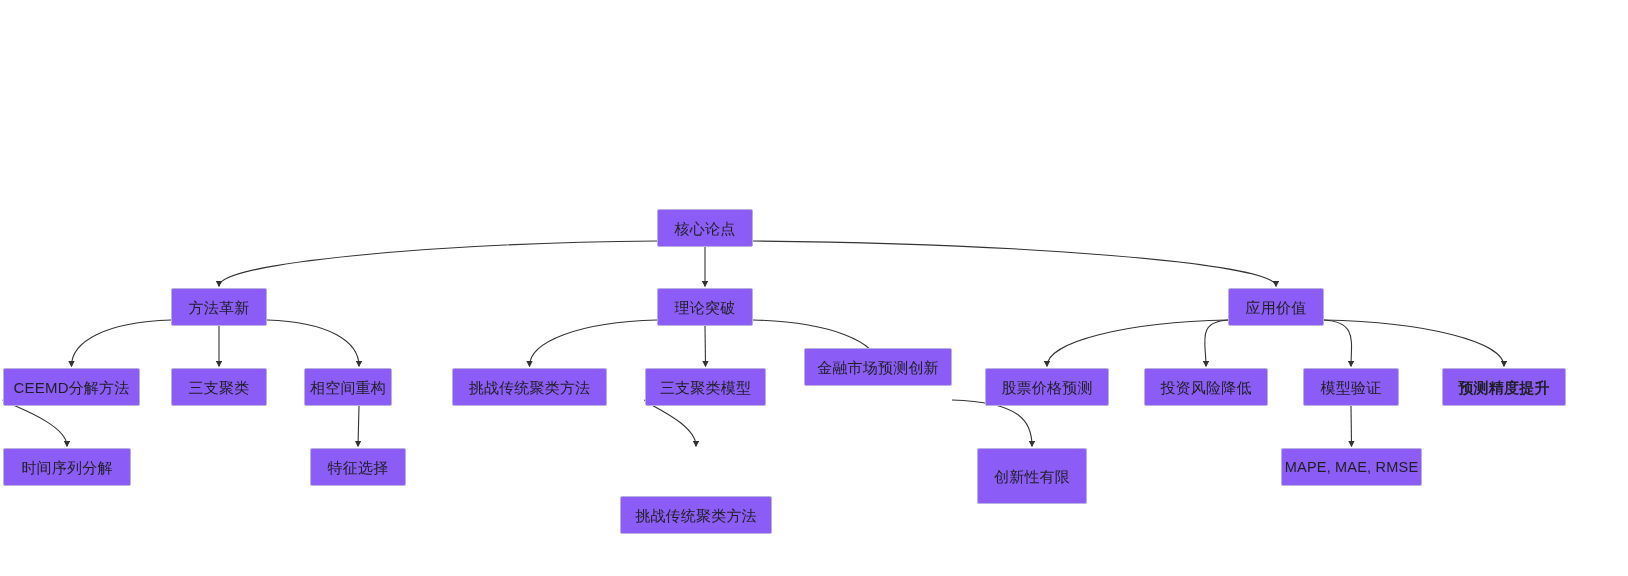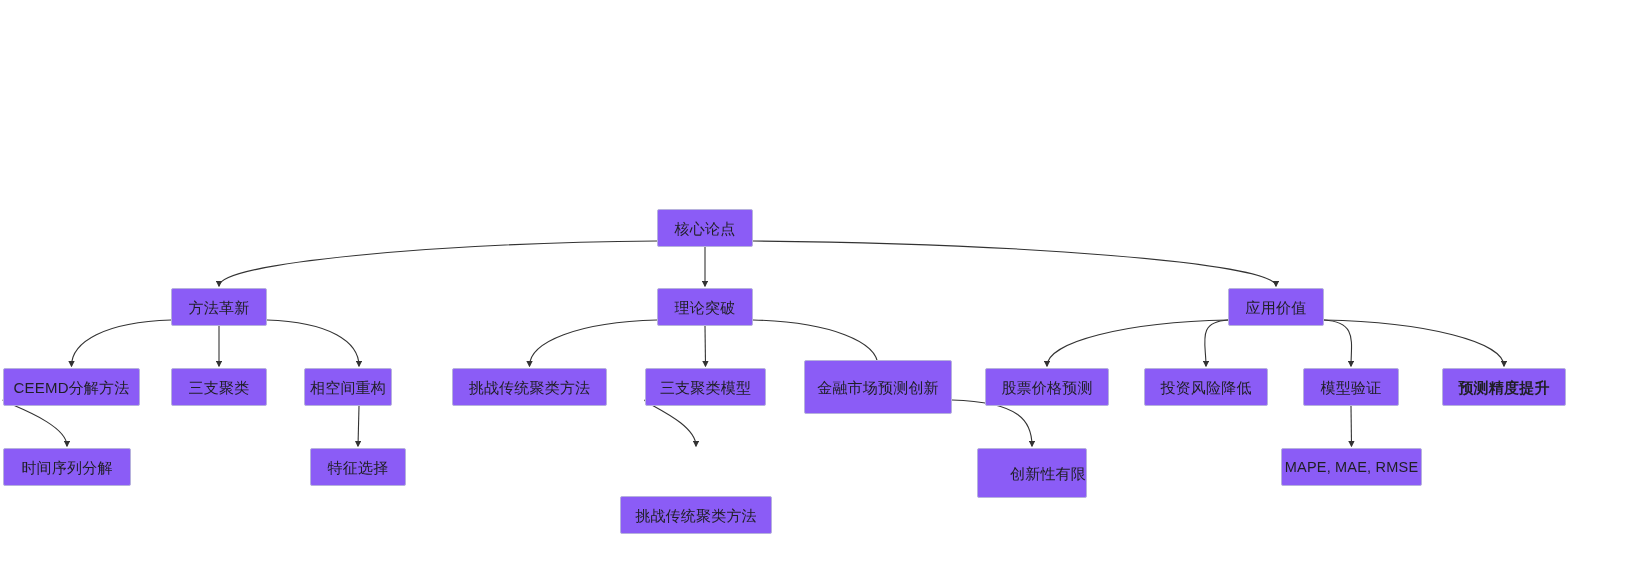--- a/index.html
+++ b/index.html
@@ -80,21 +80,21 @@
       </div>
       <div class="node" style="left: 304px; top: 368px; width: 88px; height: 38px;">
         <span class="node-label">相空间重构</span>
       </div>
       <div class="node" style="left: 452px; top: 368px; width: 155px; height: 38px;">
         <span class="node-label">挑战传统聚类方法</span>
       </div>
       <div class="node" style="left: 645px; top: 368px; width: 121px; height: 38px;">
         <span class="node-label">三支聚类模型</span>
       </div>
-      <div class="node" style="left: 804px; top: 360px; width: 148px; height: 54px;">
+      <div class="node" style="left: 804px; top: 348px; width: 148px; height: 38px;">
         <span class="node-label">金融市场预测创新</span>
       </div>
       <div class="node" style="left: 985px; top: 368px; width: 124px; height: 38px;">
         <span class="node-label">股票价格预测</span>
       </div>
       <div class="node" style="left: 1144px; top: 368px; width: 124px; height: 38px;">
         <span class="node-label">投资风险降低</span>
       </div>
       <div class="node" style="left: 1303px; top: 368px; width: 96px; height: 38px;">
         <span class="node-label">模型验证</span>
@@ -104,20 +104,20 @@
       </div>
       <div class="node" style="left: 3px; top: 448px; width: 128px; height: 38px; align-items: center;">
         <span class="node-label">时间序列分解</span>
       </div>
       <div class="node" style="left: 310px; top: 448px; width: 96px; height: 38px;">
         <span class="node-label">特征选择</span>
       </div>
       <div class="node" style="left: 620px; top: 448px; width: 152px; height: 38px; margin-top: 48px;">
         <span class="node-label">挑战传统聚类方法</span>
       </div>
-      <div class="node" style="left: 977px; top: 448px; width: 110px; height: 50px; justify-content: flex-end;">
+      <div class="node" style="left: 977px; top: 448px; width: 110px; height: 56px;">
         <span class="node-label">创新性有限</span>
       </div>
       <div class="node latin" style="left: 1281px; top: 448px; width: 141px; height: 38px;">
         <span class="node-label">MAPE, MAE, RMSE</span>
       </div>
     </div>
 </div>
 
 </body></html>

